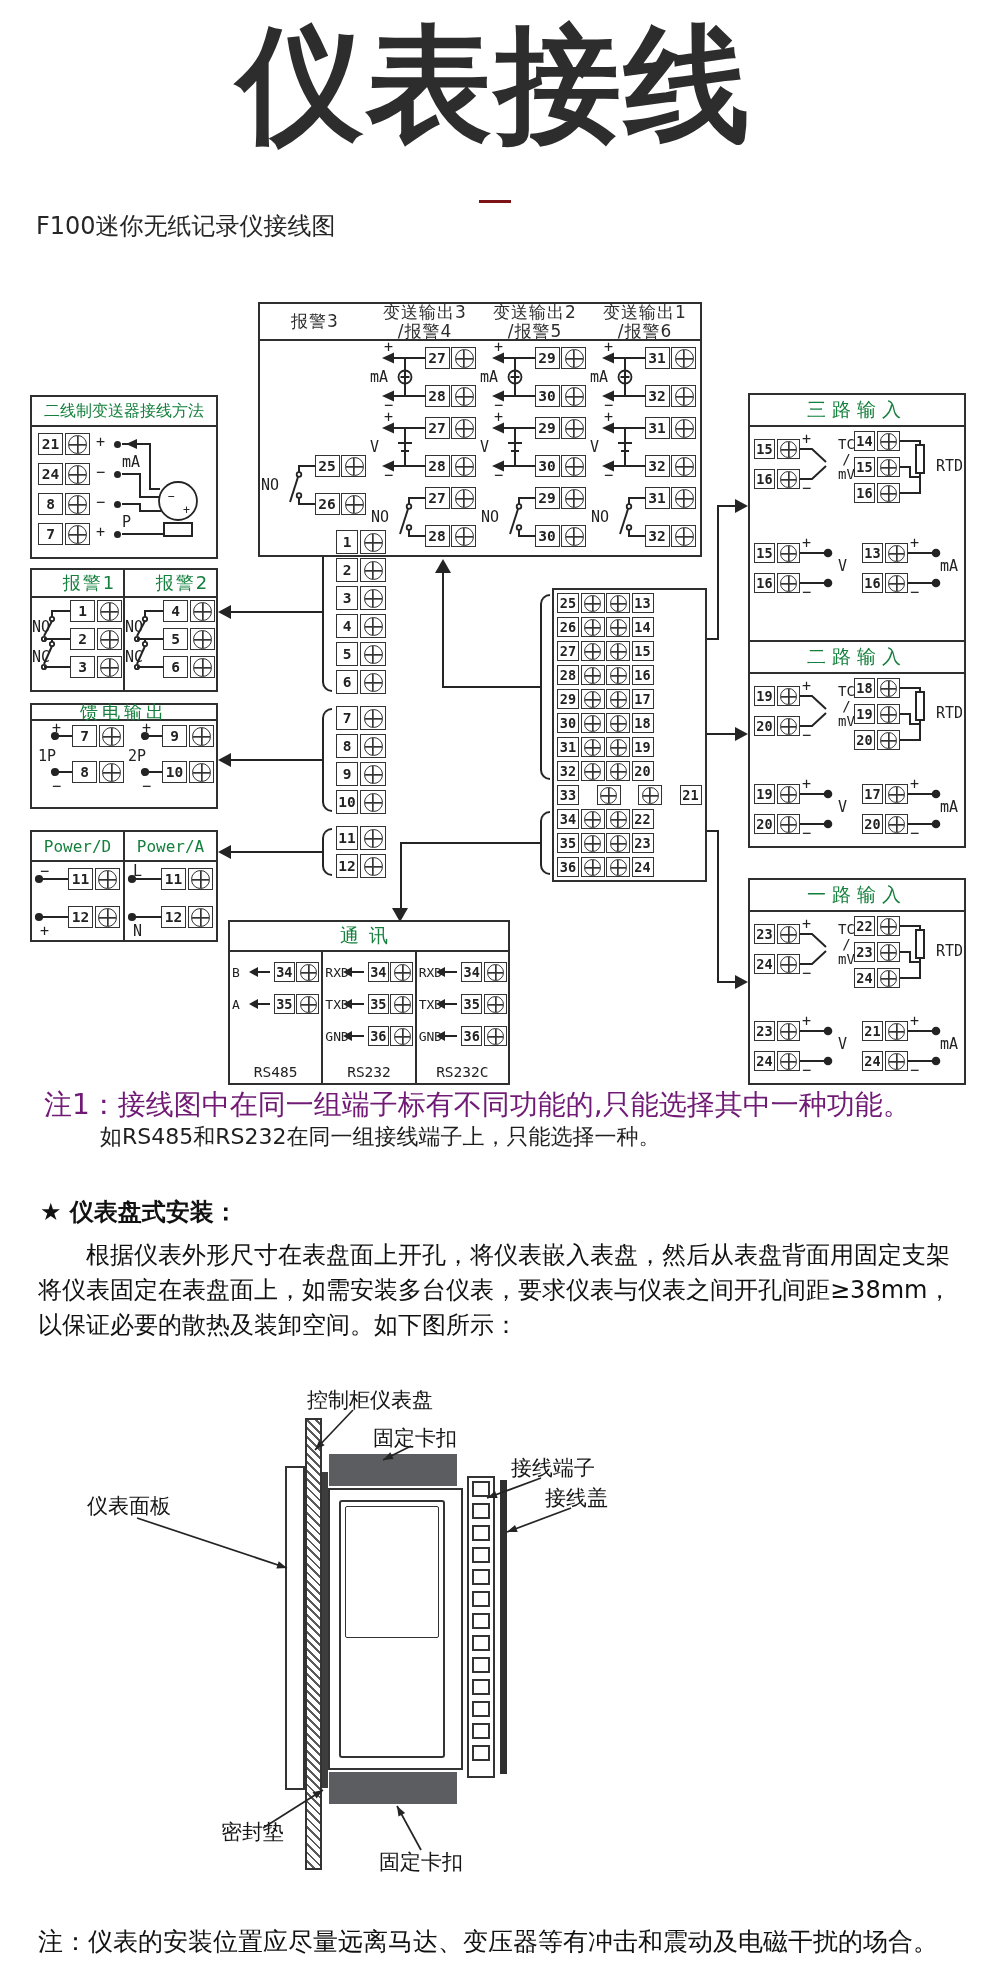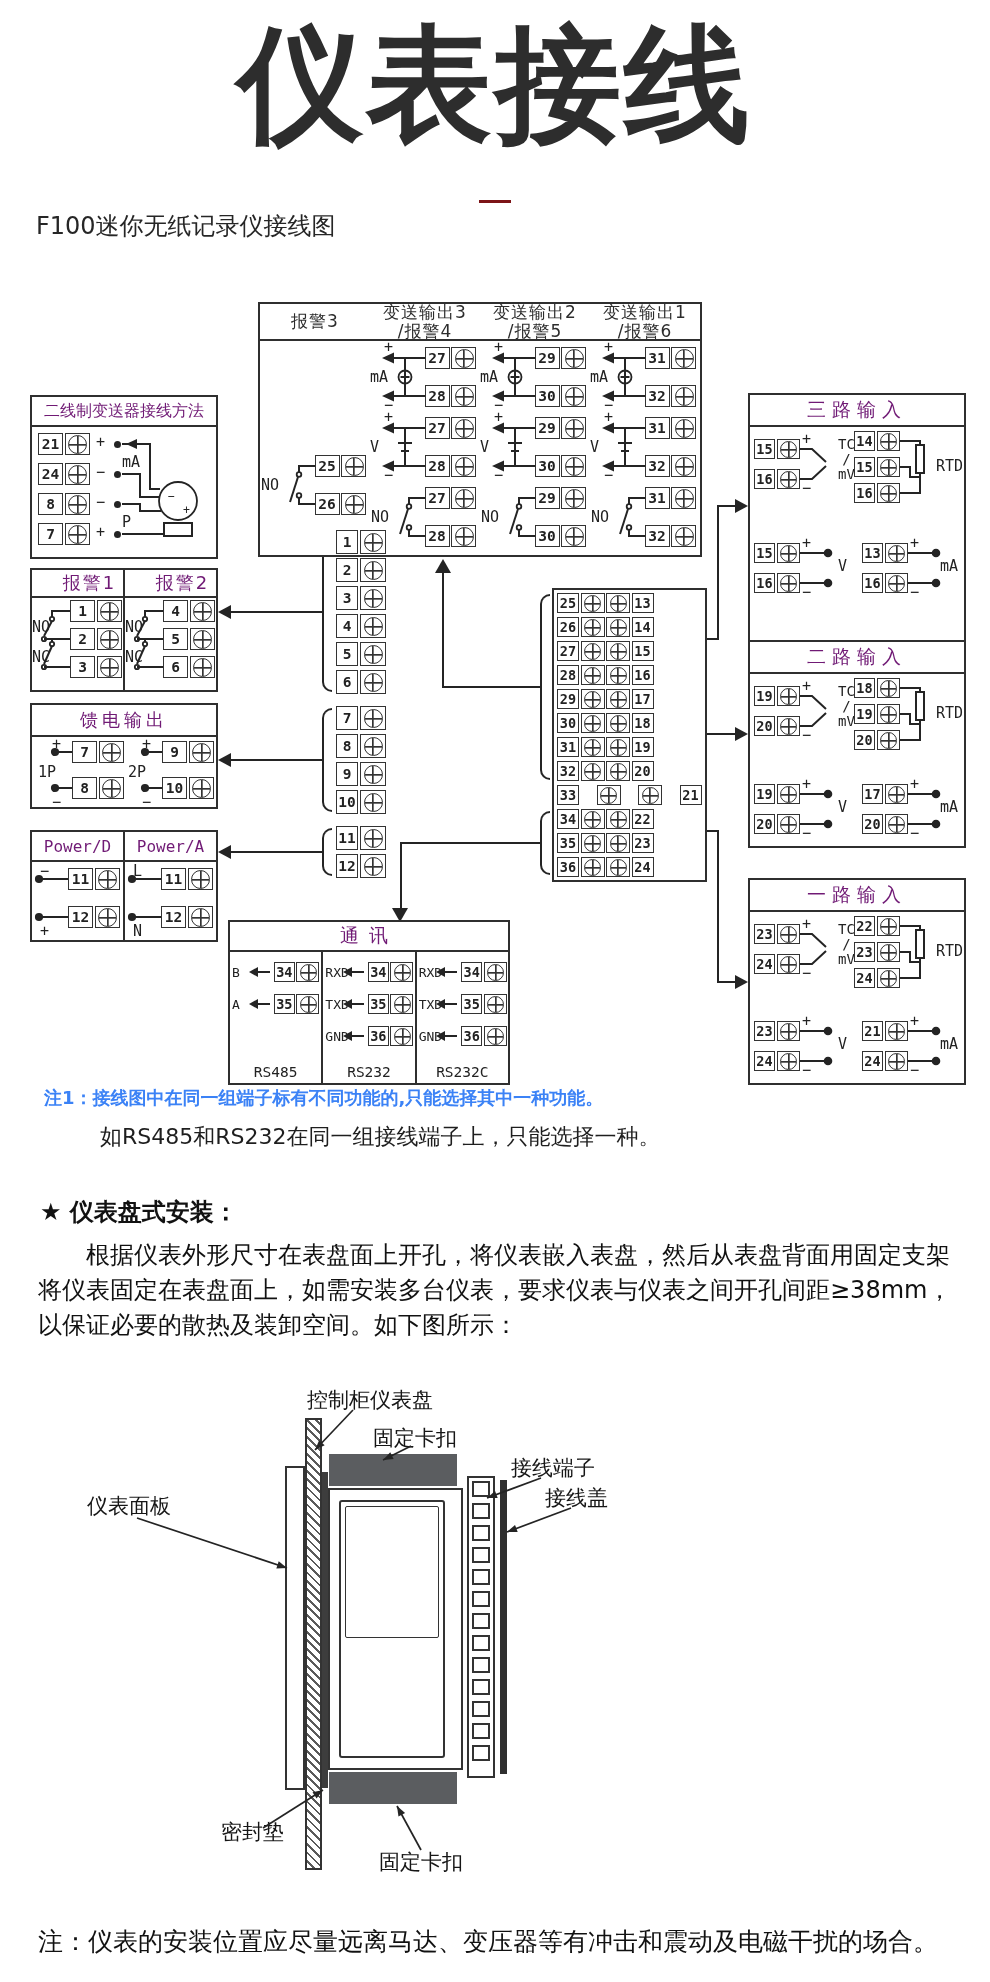--- a/index.html
+++ b/index.html
@@ -8,21 +8,21 @@
 body{width:990px;height:1982px;position:relative;color:var(--ink);font-family:"DejaVu Sans",sans-serif;overflow:hidden;}
 .rel{position:relative;}
 .row{display:flex;}
 .grow{flex:1;}
 #page-title{position:absolute;top:2px;left:0;width:990px;text-align:center;font-size:126px;font-weight:900;letter-spacing:3px;color:#2d2d2d;}
 #title-underline{position:absolute;top:200px;left:479px;width:32px;height:3px;background:var(--red);}
 #subtitle{position:absolute;top:210px;left:36px;font-size:24px;color:#262626;}
 #diagram{position:absolute;top:230px;left:0;width:990px;height:858px;}
 
 .dbox{position:absolute;border:2.2px solid var(--ln);background:#fff;}
-.hd{display:flex;align-items:center;justify-content:center;border-bottom:2.2px solid var(--ln);font-size:18px;letter-spacing:2px;color:#701a75;}
+.hd{display:flex;align-items:center;justify-content:center;border-bottom:2.2px solid var(--ln);font-size:18px;letter-spacing:2px;color:#15803d;}
 .bl{border-left:2.2px solid var(--ln);}
 
 .term{display:inline-flex;align-items:center;}
 .tnum{display:inline-flex;align-items:center;justify-content:center;border:1.7px solid #333;background:#fff;font-family:"DejaVu Sans Mono",monospace;width:25px;height:22px;font-size:14.5px;color:#222;}
 .tscrew{display:inline-block;border:1.7px solid #333;background:#fff;position:relative;margin-left:1.5px;width:25px;height:22px;}
 .tscrew::before{content:"";position:absolute;left:2.6px;top:1.2px;width:17px;height:17px;border:1.7px solid #333;border-radius:50%;
 background:linear-gradient(#333,#333) center/100% 1.7px no-repeat,linear-gradient(#333,#333) center/1.7px 100% no-repeat;}
 .sm .tnum{width:22px;height:24px;}
 .sm .tscrew{width:26px;height:24px;}
 .sm .tscrew::before{left:3px;top:2px;}
@@ -55,21 +55,21 @@
 .cover-art,.left-art{position:absolute;left:0;top:0;}
 .tcolm{position:absolute;display:flex;flex-direction:column;}
 .g6{gap:6px;} .g8{gap:8px;} .g10{gap:10px;} .g14{gap:14px;} .g16{gap:16px;}
 .sgn{position:absolute;font-family:"DejaVu Sans Mono",monospace;font-size:15px;color:#222;}
 .tiny{font-size:11.5px;}
 .dot{position:absolute;width:7px;height:7px;border-radius:50%;background:var(--wl);}
 #alarm-box{left:30px;top:338px;width:188px;height:124px;display:flex;}
 .acol{flex:1;display:flex;flex-direction:column;min-width:0;}
 .acol .hd{height:28px;padding-left:24px;}
 #feed-box{left:30px;top:473px;width:188px;height:106px;display:flex;flex-direction:column;}
-#feed-box .hd{height:32px;letter-spacing:4px;}
+#feed-box .hd{height:16px;letter-spacing:4px;}
 #power-box{left:30px;top:600px;width:188px;height:112px;display:flex;}
 .pcol{flex:1;display:flex;flex-direction:column;min-width:0;}
 .pcol .hd{height:30px;font-family:"DejaVu Sans Mono",monospace;font-size:16px;letter-spacing:0;}
 
 #lstrip{position:absolute;left:336px;top:300px;}
 #rstrip{position:absolute;left:552px;top:358px;border:2.2px solid var(--ln);padding:3px;background:#fff;}
 .rrow{display:flex;align-items:center;}
 .rrow .tnum{width:22px;height:20px;font-size:13.5px;}
 .rrow .tscrew{width:24px;height:20px;}
 .rrow .tscrew::before{left:2.8px;top:1.1px;width:15px;height:15px;}
@@ -83,21 +83,21 @@
 .carrow{width:13px;height:2.2px;background:var(--wl);position:relative;margin-right:2px;flex:none;}
 .carrow::before{content:"";position:absolute;left:-8px;top:-4.4px;border:5.5px solid transparent;border-right:9px solid var(--wl);border-left:0;}
 .clab{text-align:center;font-size:14.5px;font-family:"DejaVu Sans Mono",monospace;padding-bottom:1px;color:#222;}
 
 #in-box-0{left:748px;top:163px;width:218px;height:276px;}
 #in-box-1{left:748px;top:410px;width:218px;height:208px;}
 #in-box-2{left:748px;top:648px;width:218px;height:207px;}
 .inbox .hd{height:32px;font-size:19px;letter-spacing:6px;}
 .tclab{position:absolute;font-family:"DejaVu Sans Mono",monospace;font-size:14px;line-height:15px;text-align:center;color:#222;}
 
-#note1a{position:absolute;top:1086px;left:44px;font-size:18px;color:#3b82f6;font-weight:bold;}
+#note1a{position:absolute;top:1086px;left:44px;font-size:28px;color:#701a75;}
 #note1b{position:absolute;top:1122px;left:100px;font-size:22px;color:#1e1e1e;}
 #install-title{position:absolute;top:1196px;left:40px;font-size:24px;font-weight:700;color:#111;}
 #install-para{position:absolute;top:1238px;left:38px;width:930px;font-size:24px;line-height:35px;text-indent:2em;color:#111;}
 #install{position:absolute;left:1px;top:1360px;width:990px;height:548px;}
 .ilab{position:absolute;font-size:21px;color:#161616;white-space:nowrap;}
 #hatch{position:absolute;left:304px;top:58px;width:17px;height:452px;border:2px solid #333;background:repeating-linear-gradient(45deg,#fff 0 4px,#5a5a5a 4px 6px);}
 #gasket{position:absolute;left:321px;top:112px;width:6px;height:316px;background:#3d3d3d;}
 #bezel{position:absolute;left:284px;top:106px;width:20px;height:324px;border:2.2px solid #333;background:#fff;}
 #ibody{position:absolute;left:327px;top:128px;width:135px;height:282px;border:2.4px solid #333;background:#fff;}
 #inner1{position:absolute;left:338px;top:140px;width:106px;height:258px;border:2px solid #333;border-radius:3px;}

